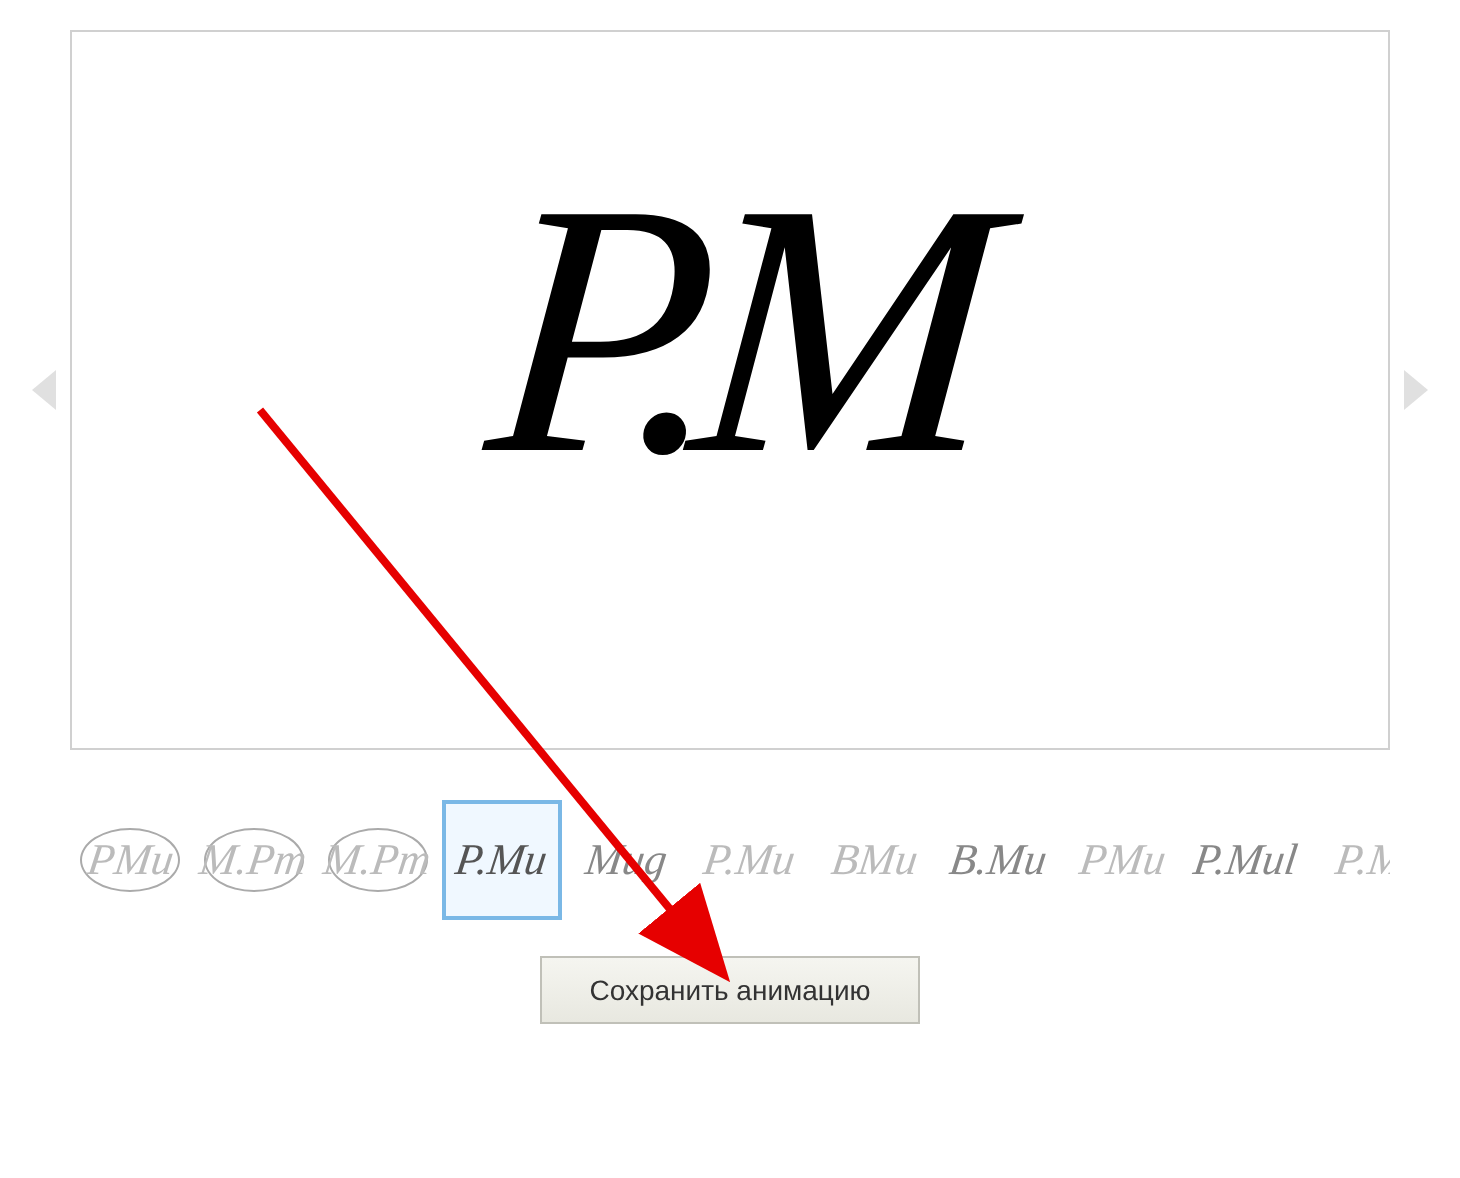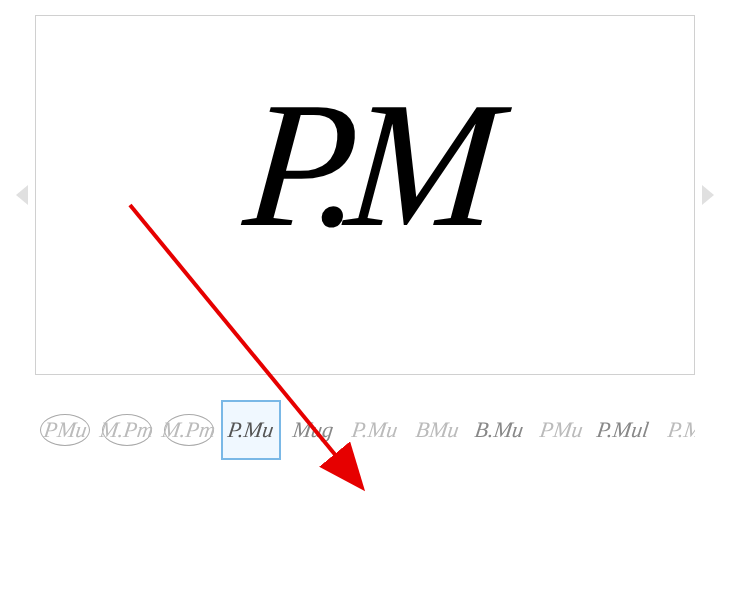--- a/index.html
+++ b/index.html
@@ -150,20 +150,21 @@
         <span class="thumb-sig lightest">PMu</span>
       </div>
       <div class="thumb">
         <span class="thumb-sig ">P.Mul</span>
       </div>
       <div class="thumb">
         <span class="thumb-sig lightest">P.M</span>
       </div>
     </div>
 
+  <button class="save-button">Сохранить анимацию</button>
 </div>
 
 <svg class="red-arrow" width="260" height="310">
   <defs>
     <marker id="arrowhead" markerWidth="12" markerHeight="10" refX="10" refY="5" orient="auto">
       <polygon points="0 0, 12 5, 0 10" fill="#e60000"></polygon>
     </marker>
   </defs>
   <line x1="5" y1="5" x2="235" y2="285" stroke="#e60000" stroke-width="4" marker-end="url(#arrowhead)"></line>
 </svg>

